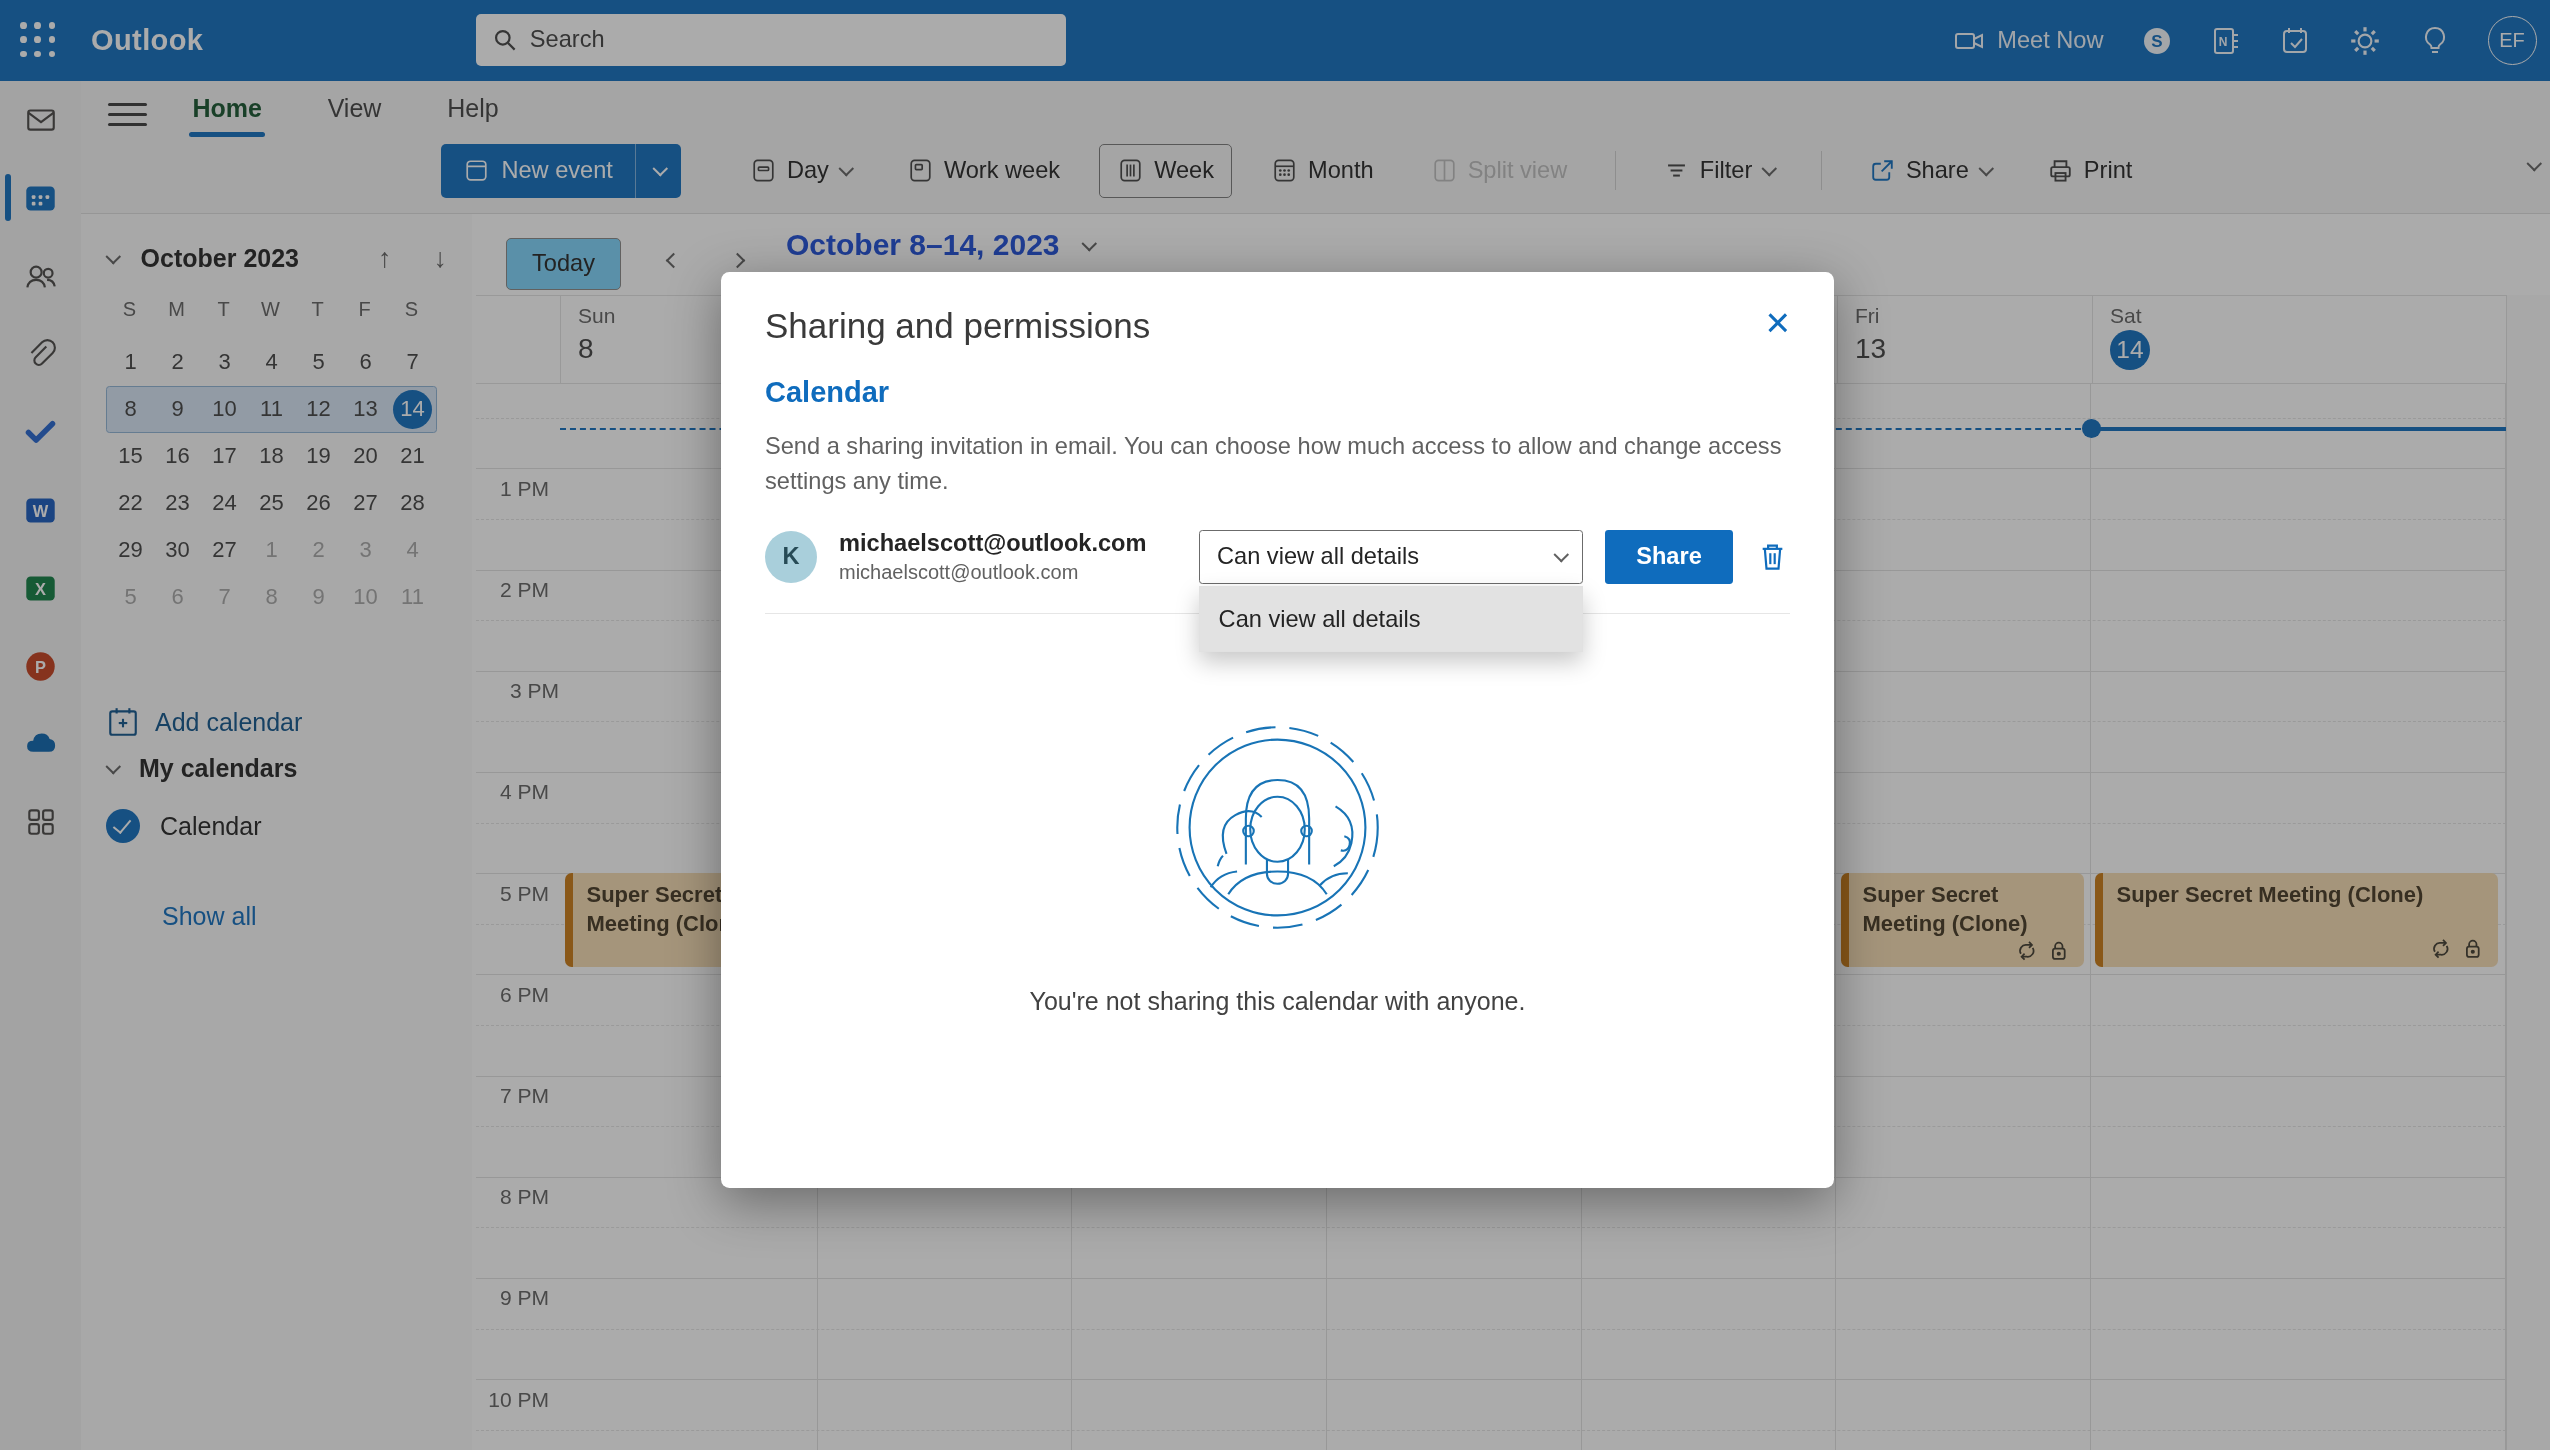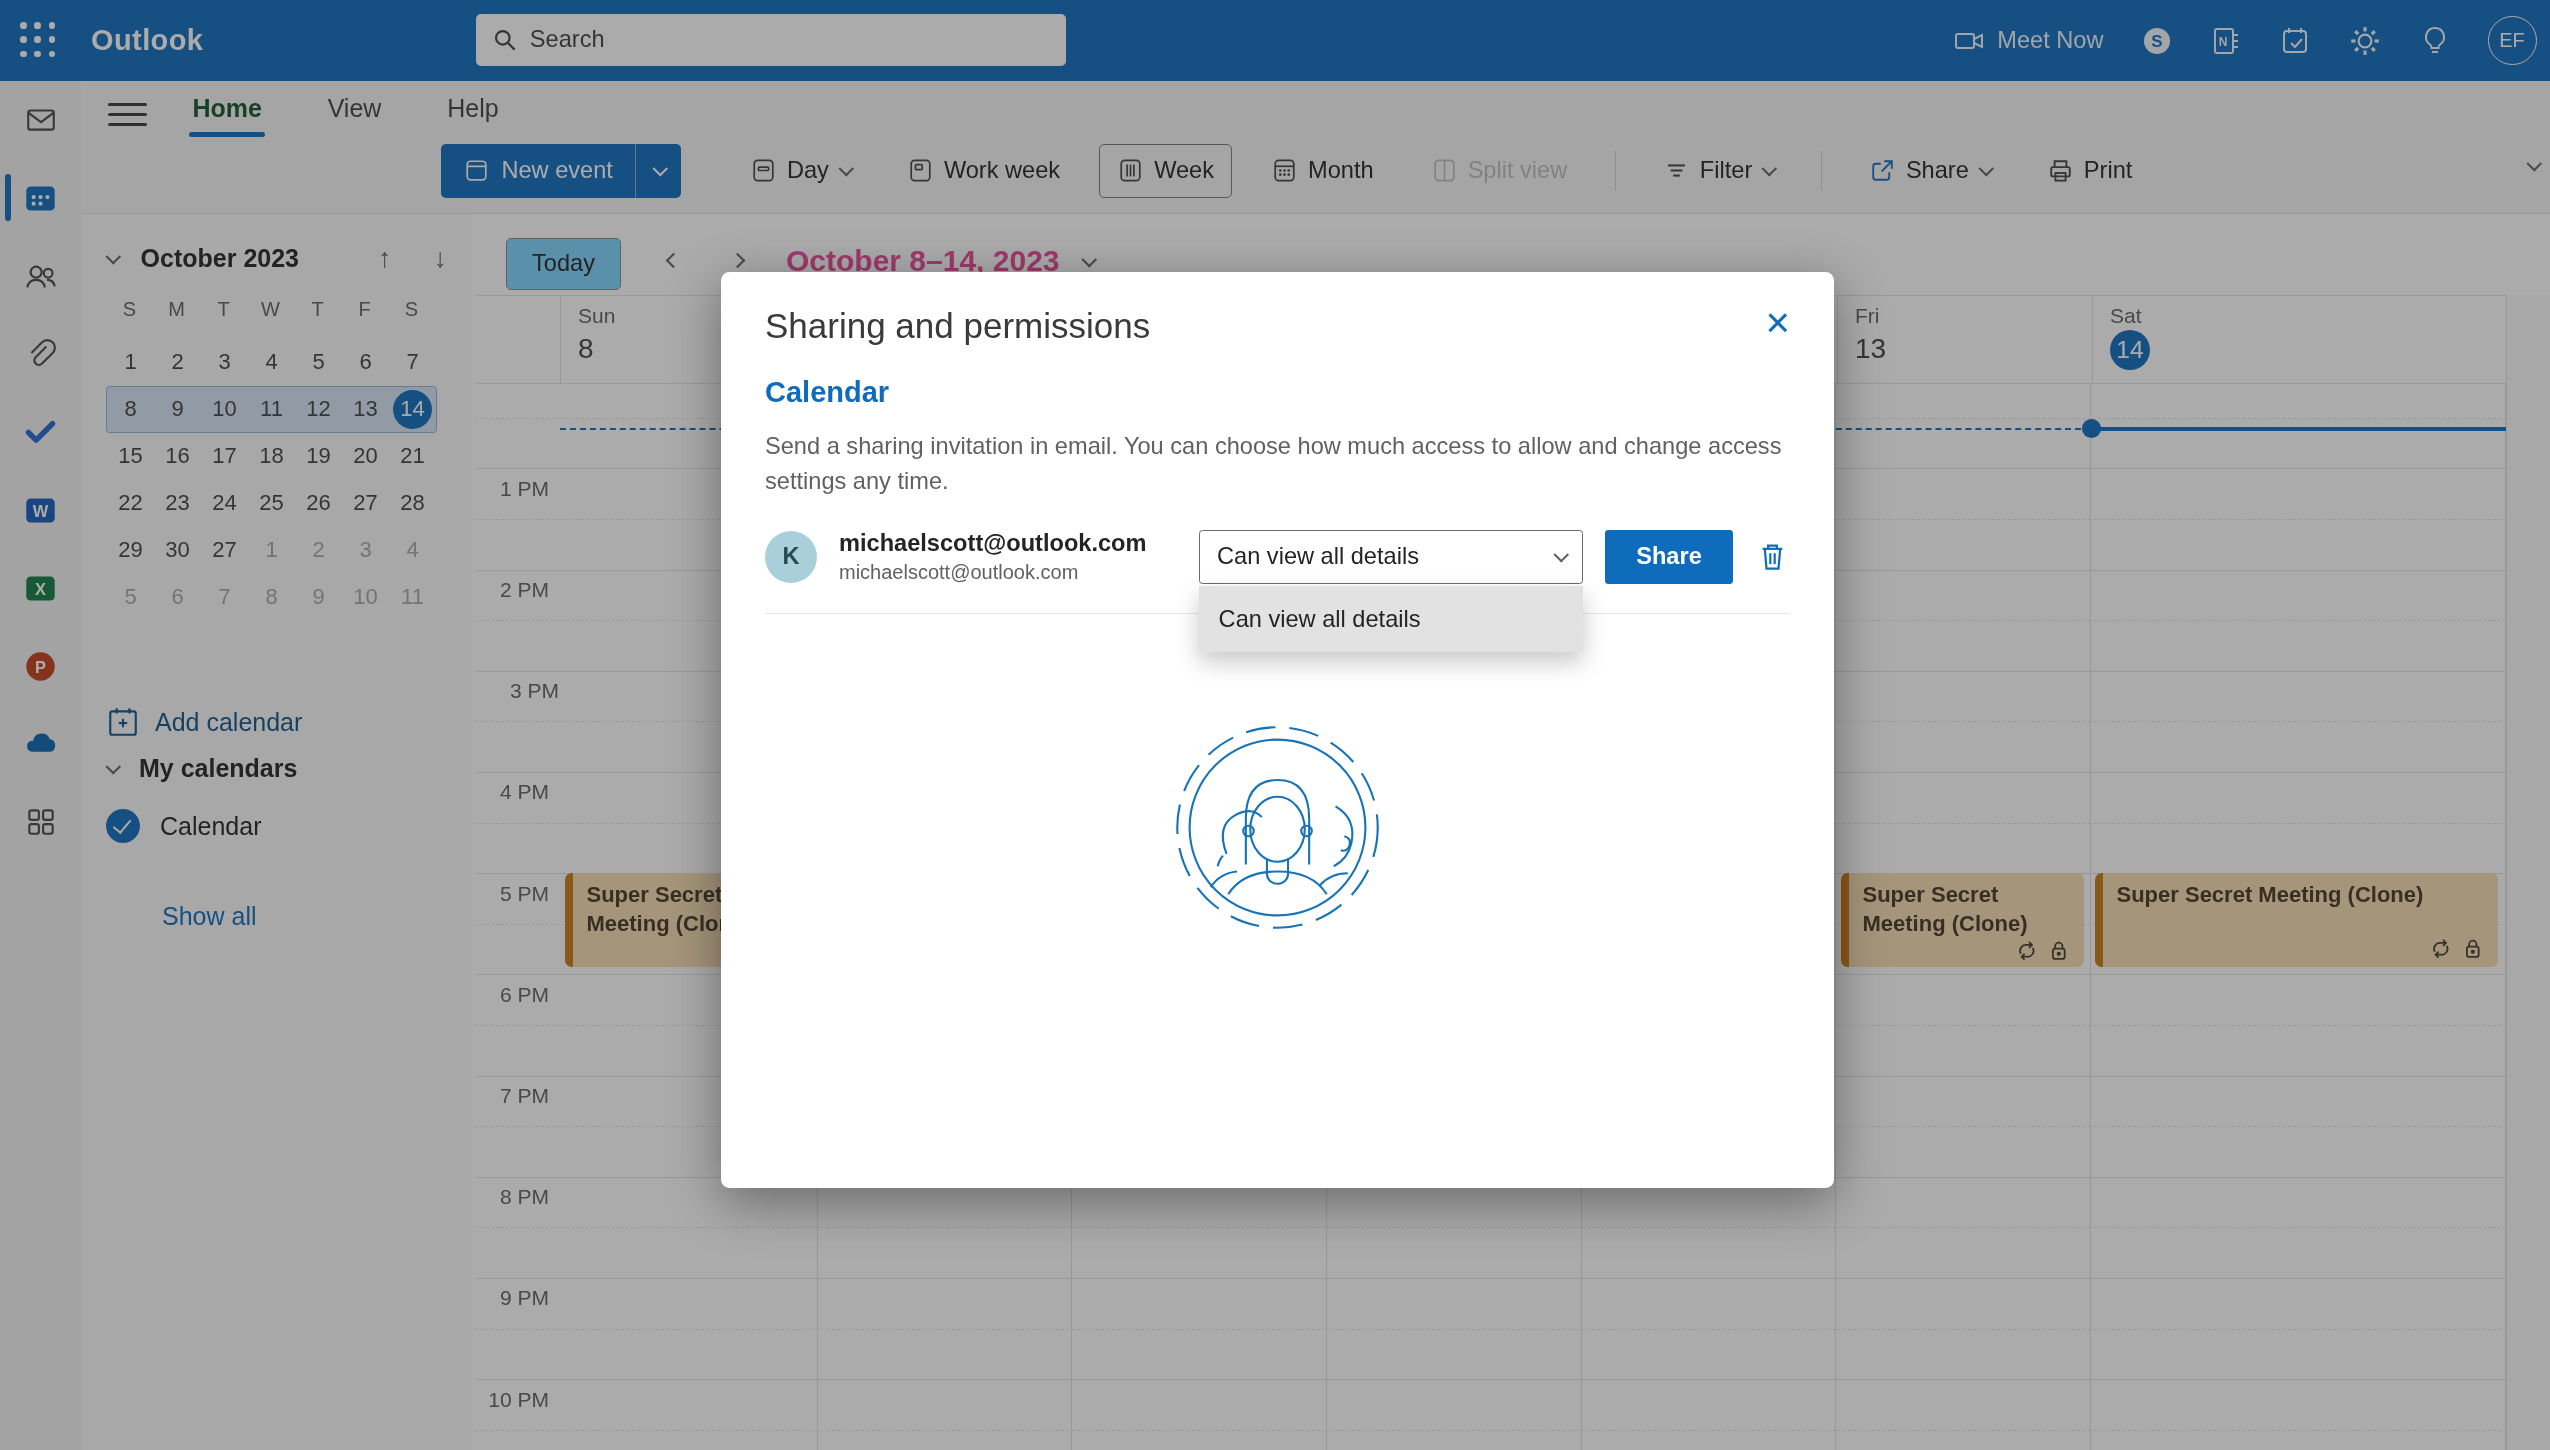--- a/index.html
+++ b/index.html
@@ -94,22 +94,22 @@
   .chkcircle::after { content:""; position:absolute; left:11px; top:6.7px; width:8.4px; height:15px;
     border-right:2.5px solid #fff; border-bottom:2.5px solid #fff; transform:rotate(40deg); }
   #show-all { position:absolute; left:81px; top:688px; font-size:25px; color:#0f6cbd; cursor:pointer; }
 
   
   #mainhead { position:absolute; left:472px; top:214px; width:2078px; height:81px; background:#fff; }
   .today-btn { position:absolute; left:34px; top:23.6px; height:52px; padding:0 25px;
     border:1.7px solid #8a8886; border-radius:5px; background:#7dd3fc; font-size:23.6px; color:#242424;
     display:flex; align-items:center; cursor:pointer; font-family:inherit; }
   .nav-chev { position:absolute; top:40px; cursor:pointer; }
-  #view-title { position:absolute; left:314px; top:30px; font-size:30px; font-weight:700;
-    color:#ec4899; display:flex; align-items:center; gap:22px;text-align:center; }
+  #view-title { position:absolute; left:314px; top:14px; font-size:30px; font-weight:700;
+    color:#1d4ed8; display:flex; align-items:center; gap:22px;text-align:center; }
   #dayheader { position:absolute; left:476px; top:295px; width:2030px; height:89px;
     background:#fff; border-top:0.8px solid #e3e3e3; border-bottom:0.8px solid #e3e3e3; display:flex; }
   .dh-gutter { flex:none; }
   .dh-cell { flex:none; border-left:0.8px solid #e3e3e3; padding:8.4px 0 0 17px; }
   .dh-name { font-size:21px; color:#616161; }
   .dh-num { font-size:28px; color:#424242; margin-top:5px; }
   .dh-today { width:40px; height:40px; margin-top:1.7px; border-radius:50%; background:#0f6cbd;
     color:#fff; font-size:24.5px; display:flex; align-items:center; justify-content:center; }
   #grid { position:absolute; left:476px; top:384px; width:2030px; height:1067px;
     background:#fff; overflow:hidden; }
@@ -697,16 +697,17 @@
         <path d="M108 157v16a12 11 0 0 0 24 0v-16"></path>
         <path d="M64 196q16-26 56-26t56 26"></path>
         <path d="M62 150q-12-32 10-44 18-10 30 2" stroke-dasharray="none"></path>
         <path d="M58 152q-4 4-6 12"></path>
         <path d="M44 188q10-16 30-18"></path>
         <path d="M186 96q24 14 18 42-4 18-20 26"></path>
         <path d="M196 130q8 2 6 10t-10 6"></path>
         <path d="M168 186q12-14 32-14"></path>
       </svg>
     </div>
+    <div class="m-empty">You're not sharing this calendar with anyone.</div>
   </div>
 
 </div>
 
 
 </body></html>

